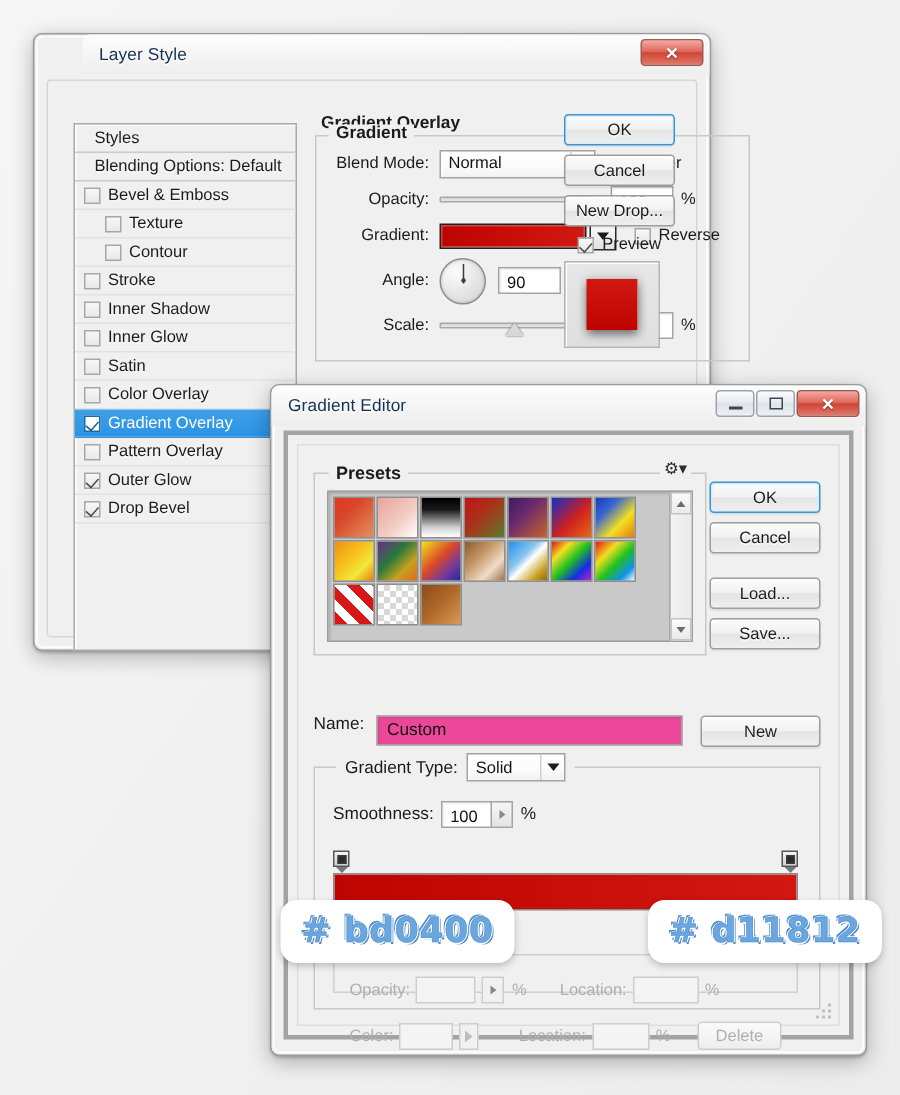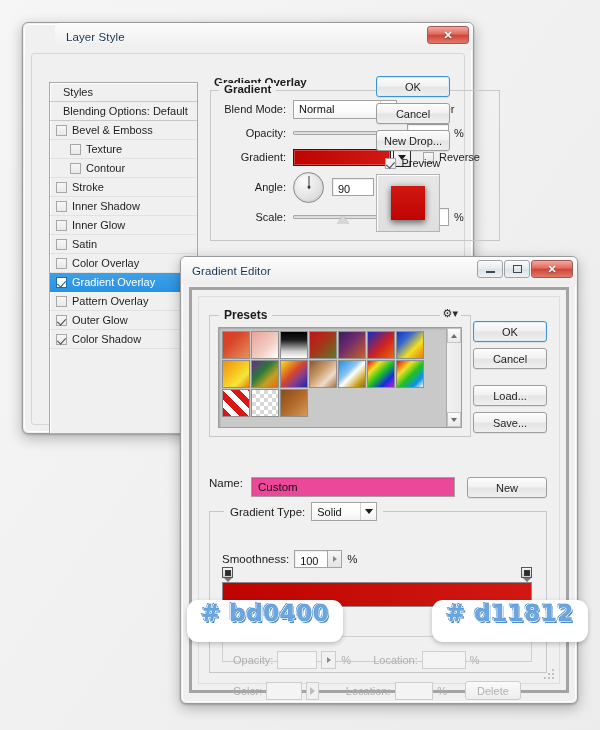--- a/index.html
+++ b/index.html
@@ -491,21 +491,21 @@
     display: flex;
     align-items: center;
     background: #f0f0f0;
     padding: 0 6px;
     gap: 6px;
   }
   .type-row .lbl { font-size: 11.5px; color: #1b1b1b; }
 
   .smooth-row {
     position: absolute;
-    left: 12px; top: 38px;
+    left: 12px; top: 22px;
     display: flex;
     align-items: center;
     gap: 5px;
   }
   .smooth-row .lbl { font-size: 11.5px; color: #1b1b1b; }
   .spinner-btn {
     width: 14px; height: 18px;
     border: 1px solid #a3a3a3;
     border-left: none;
     background: linear-gradient(to bottom, #f6f6f6, #e4e4e4);
@@ -628,21 +628,21 @@
     background: #9a9a9a;
   }
 
   
   .callout {
     position: absolute;
     border-radius: 11px;
     background: #ffffff;
     box-shadow: 0 2px 5px rgba(0,0,0,.22);
     display: flex;
-    align-items: flex-start;
+    align-items: center;
     justify-content: center;
     padding: 0 14px;
     height: 42px;
     z-index: 50;
   }
   .callout .txt {
     font-family: "DejaVu Sans", sans-serif;
     font-size: 23px;
     font-weight: bold;
     color: #6aa6e0;
@@ -716,21 +716,21 @@
             <div class="style-row">
               <span class="cb"></span>
               <span class="label">Pattern Overlay</span>
             </div>
             <div class="style-row">
               <span class="cb checked"></span>
               <span class="label">Outer Glow</span>
             </div>
             <div class="style-row">
               <span class="cb checked"></span>
-              <span class="label">Color Shadow</span>
+              <span class="label">Drop Bevel</span>
             </div>
           </div>
       </div>
 
       <div class="panel-area">
         <div class="group-title">Gradient Overlay</div>
         <div class="fieldset">
           <div class="fs-top-border"></div>
           <div class="legend">Gradient</div>
 

